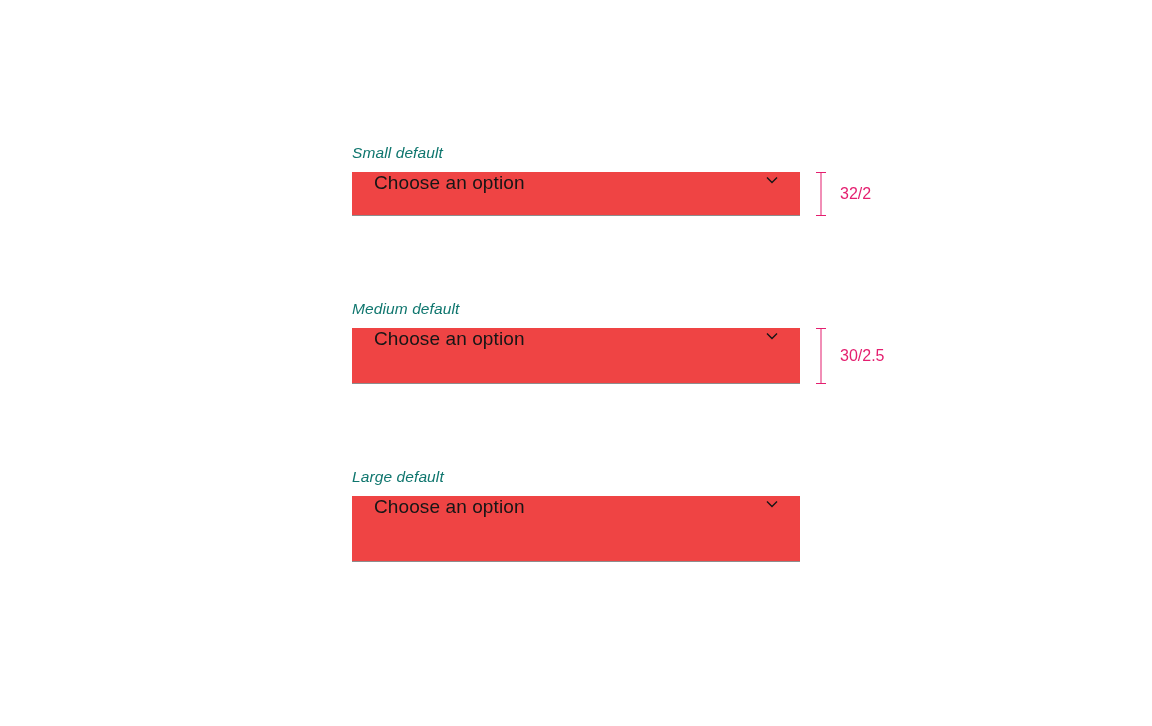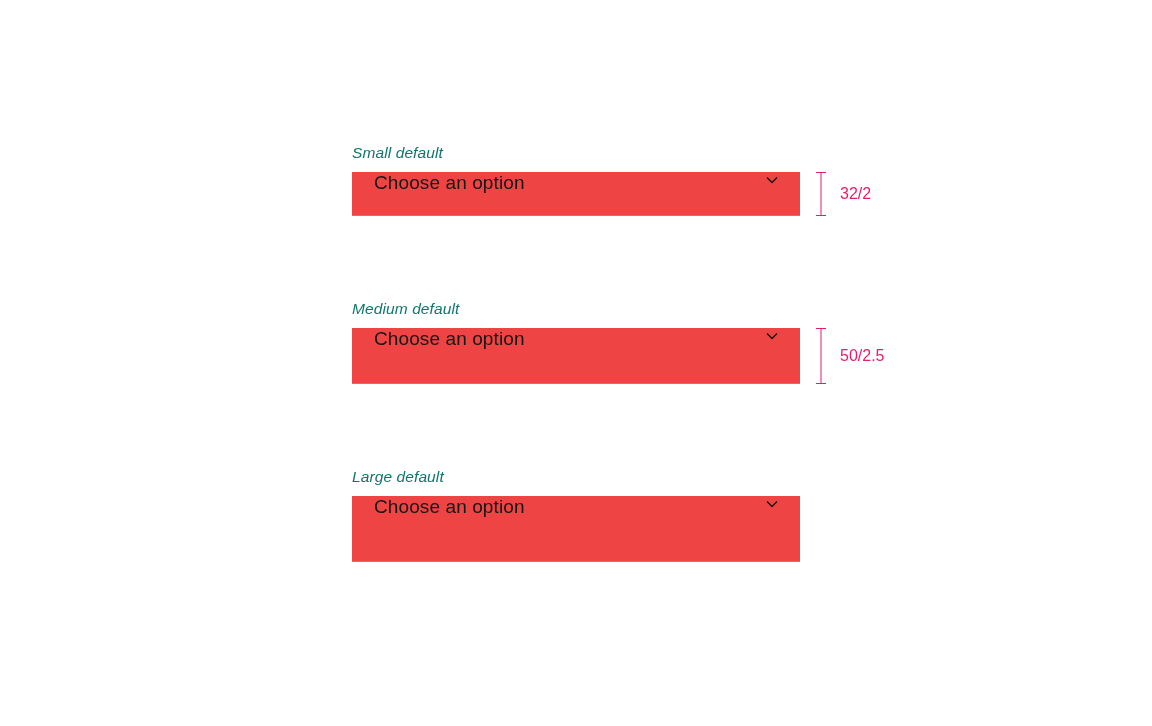--- a/index.html
+++ b/index.html
@@ -132,21 +132,21 @@
           <svg width="16" height="16" viewBox="0 0 16 16">
               <path d="M3 5.5 L8 10.5 L13 5.5" stroke="#161616" stroke-width="1.4" fill="none"></path>
             </svg>
         </span>
       </div>
     </div>
     <div class="measure">
       <div class="bracket bracket-md">
           <div class="bracket-line"></div>
         </div>
-      <span class="measure-text">50/2.5</span>
+      <span class="measure-text">30/2.5</span>
     </div>
   </div>
 
   <div class="row">
     <div class="field-group">
       <div class="label">Large default</div>
       <div class="dropdown dropdown-lg">
         <span class="dropdown-text">Choose an option</span>
         <span class="chevron">
           <svg width="16" height="16" viewBox="0 0 16 16">

